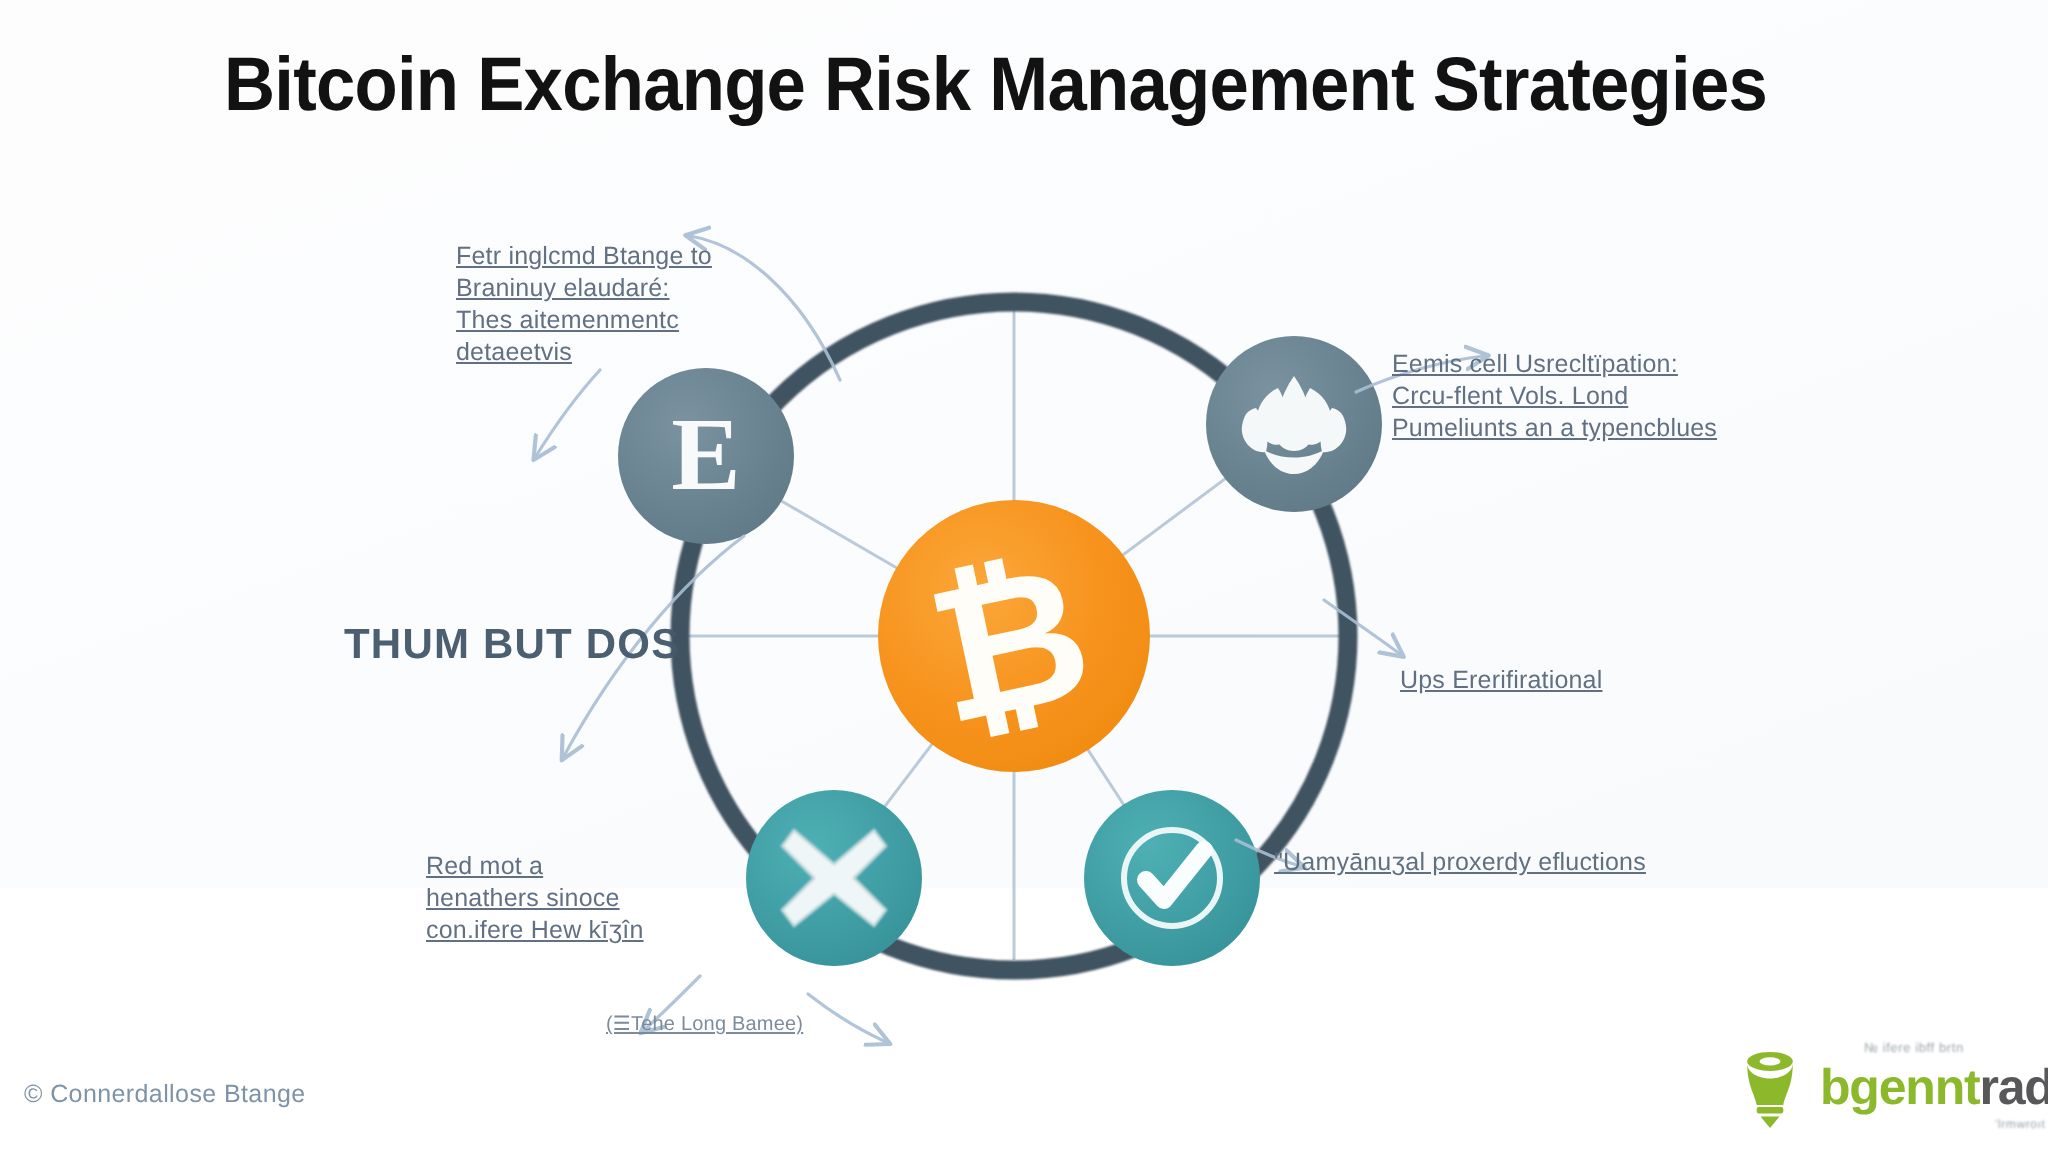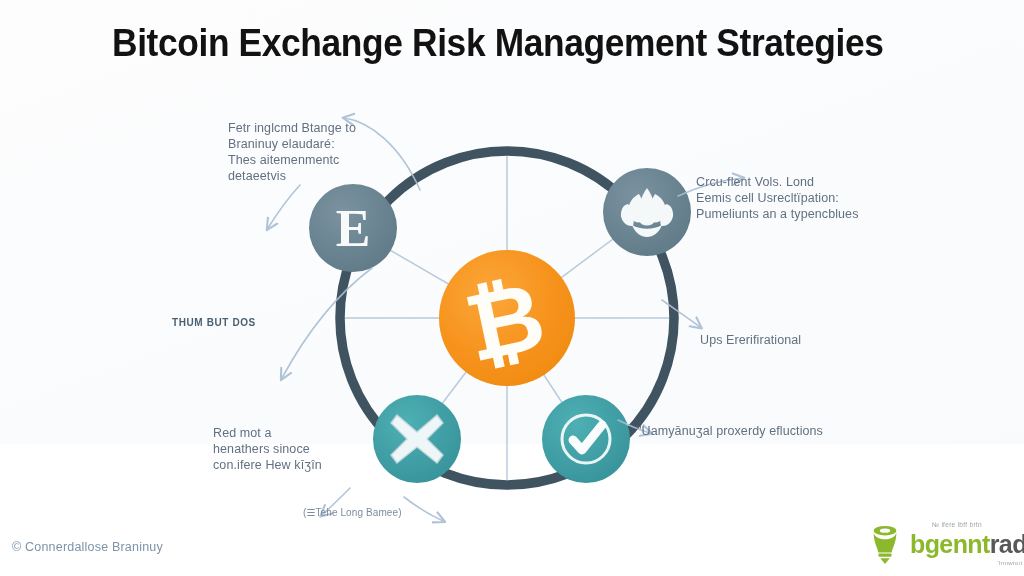--- a/index.html
+++ b/index.html
@@ -24,28 +24,28 @@
   
   #diagram{position:absolute;left:0;top:0;width:1024px;height:576px;}
   
   .note{
     position:absolute;
     color:#5b6b7d;
     font-size:12.5px;
     line-height:16px;
     letter-spacing:.1px;
   }
-  .note .l{display:block;white-space:nowrap;}
+  .note .l{display:block;white-space:nowrap;text-decoration:underline;}
   .note.blurry{
     filter:blur(.35px);
     opacity:.96;
   }
   .note .strong{
     display:block;white-space:nowrap;
-    font-size:10px;font-weight:bold;color:#44596b;letter-spacing:.6px;
+    font-size:21px;font-weight:bold;color:#44596b;letter-spacing:.6px;
   }
   #note-top-left{left:228px;top:120px;}
   #note-top-right{left:696px;top:174px;}
   #note-mid-left{left:172px;top:315px;}
   #note-mid-right{left:700px;top:332px;}
   #note-bot-left{left:213px;top:425px;}
   #note-bot-right{left:637px;top:423px;}
   #note-bottom-center{left:303px;top:505px;font-size:10px;color:#77889a;}
   
   #watermark{
@@ -170,22 +170,22 @@
   </svg>
 
   <div class="note blurry" id="note-top-left">
     <span class="l">Fetr inglcmd Btange to</span>
     <span class="l">Braninuy elaudaré:</span>
     <span class="l">Thes aitemenmentc</span>
     <span class="l">detaeetvis</span>
   </div>
 
   <div class="note blurry" id="note-top-right">
+    <span class="l">Eemis cell Usrecltïpation:</span>
     <span class="l">Crcu-flent Vols. Lond</span>
-    <span class="l">Eemis cell Usrecltïpation:</span>
     <span class="l">Pumeliunts an a typencblues</span>
   </div>
 
   <div class="note blurry" id="note-mid-left">
     <span class="strong">THUM  BUT DOS</span>
   </div>
 
   <div class="note blurry" id="note-mid-right">
     <span class="l">Ups Ererifirational</span>
   </div>
@@ -197,21 +197,21 @@
   </div>
 
   <div class="note blurry" id="note-bot-right">
     <span class="l">"Uamyānuʒal proxerdy efluctions</span>
   </div>
 
   <div class="note blurry" id="note-bottom-center">
     <span class="l">(☰Tehe Long Bamee)</span>
   </div>
 
-  <div id="watermark">© Connerdallose Braninuy</div>
+  <div id="watermark">© Connerdallose Btange</div>
 
   <div id="logo">
     <svg id="logo-mark" viewBox="0 0 40 42">
       <ellipse cx="20" cy="7" rx="12" ry="5" fill="#8CB82B"></ellipse>
       <ellipse cx="20" cy="7" rx="5.5" ry="2.2" fill="#fbfcfd"></ellipse>
       <path d="M8,8 C8,20 12,24 13,30 L27,30 C28,24 32,20 32,8 C32,13 26,16 20,16 C14,16 8,13 8,8 Z" fill="#8CB82B"></path>
       <rect x="13" y="31" width="14" height="3.4" rx="1.2" fill="#8CB82B"></rect>
       <path d="M15,36 L25,36 L20,42 Z" fill="#8CB82B"></path>
     </svg>
     <div id="logo-text">

